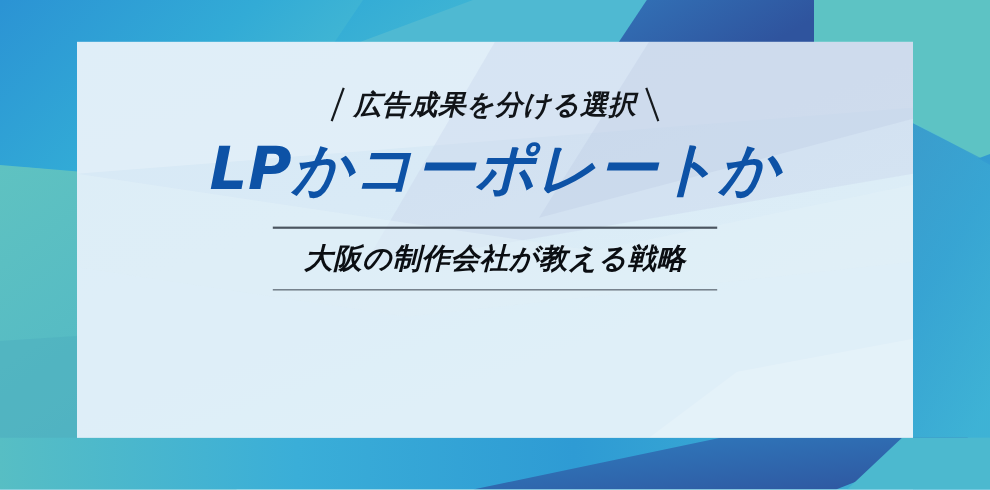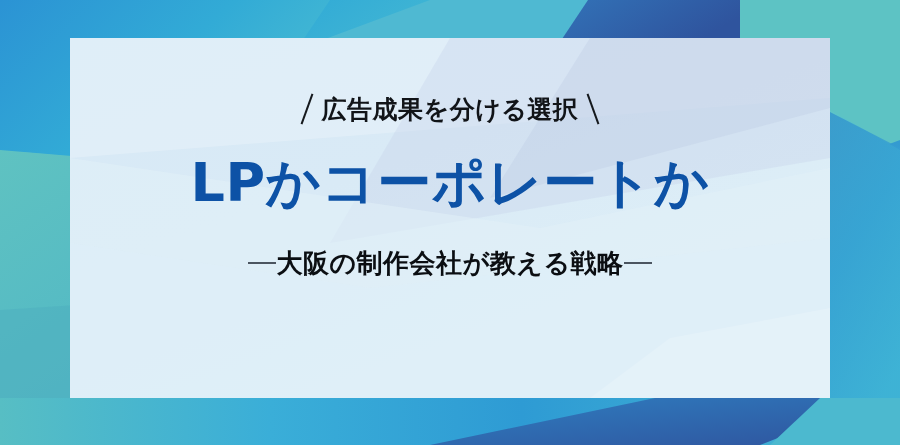--- a/index.html
+++ b/index.html
@@ -46,21 +46,22 @@
     position: absolute;
     left: 70px;
     top: 38px;
     width: 760px;
     height: 256px;
     display: flex;
     flex-direction: column;
     align-items: center;
     justify-content: flex-start;
     box-sizing: border-box;
-    padding-top: 55px;
+    padding-top: 41px;
+    font-style: italic;
   }
 
   .eyebrow {
     display: flex;
     align-items: center;
     justify-content: center;
     gap: 14px;
     color: #111418;
     font-size: 25px;
     font-weight: 700;
@@ -71,38 +72,38 @@
   .eyebrow .slash {
     display: inline-block;
     width: 2px;
     height: 32px;
     background: #15191d;
   }
   .eyebrow .slash.left  { transform: rotate(20deg); }
   .eyebrow .slash.right { transform: rotate(-20deg); }
 
   .title-block {
-    margin-top: 28px;
+    margin-top: 13px;
     text-align: center;
     line-height: 1.12;
   }
   .title-line {
     font-size: 54px;
     font-weight: 900;
     letter-spacing: 0.01em;
     white-space: nowrap;
   }
   .title-line.accent { color: #0d52a6; }
   .title-line.dark   { color: #0a0c10; margin-top: 4px; }
 
   .sub-wrap {
     margin-top: 22px;
     width: 404px;
     display: flex;
-    flex-direction: row;
+    flex-direction: column;
     align-items: center;
   }
   .rule {
     width: 100%;
     height: 1.5px;
     background: #4b5560;
   }
   .subtitle {
     color: #0b0e12;
     font-size: 26px;

